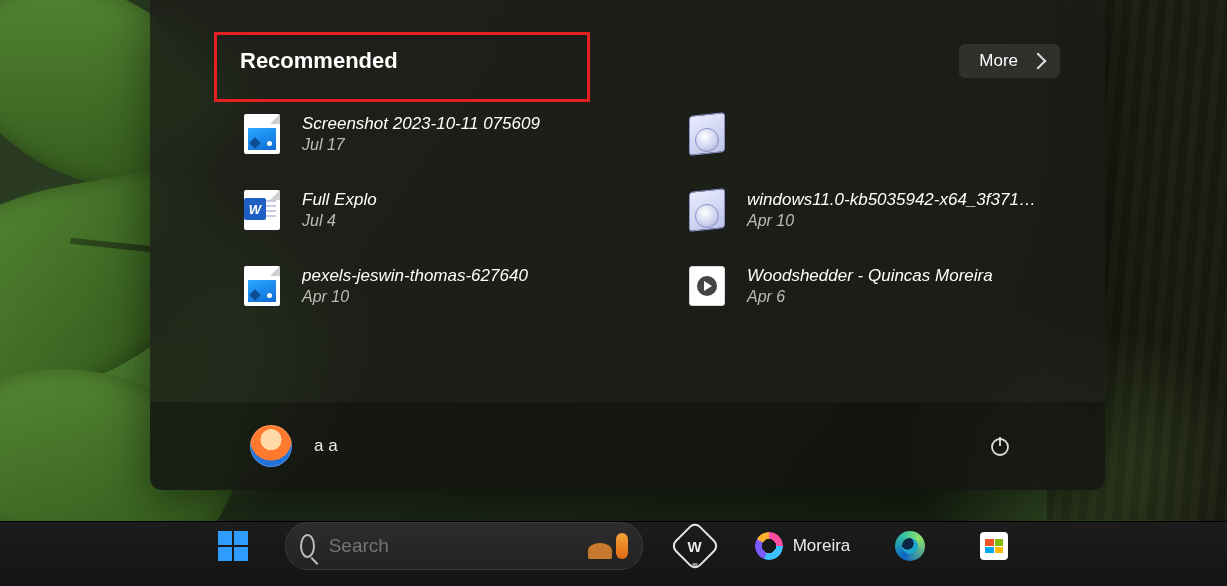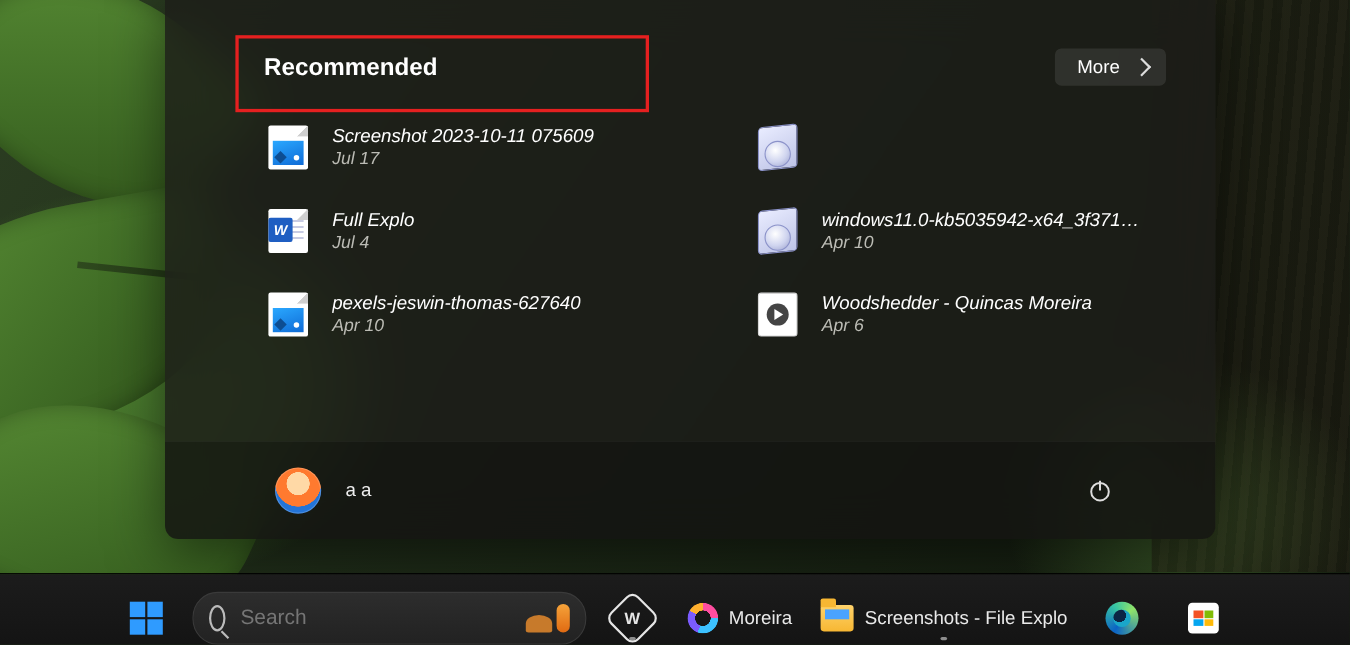--- a/index.html
+++ b/index.html
@@ -49,21 +49,21 @@
 
 
 #smfoot{position:absolute;left:0;right:0;bottom:0;height:88px;background:rgba(0,0,0,.22);border-top:1px solid rgba(255,255,255,.04);display:flex;align-items:center;padding:0 90px;border-radius:0 0 12px 12px;}
 .user{display:flex;align-items:center;gap:22px;cursor:pointer;padding:6px 10px;border-radius:6px;}
 .avatar{width:42px;height:42px;border-radius:50%;background:radial-gradient(circle at 50% 35%,#ffd9a6 0 30%,#ff7a2f 31% 60%,#2374d8 61% 100%);box-shadow:0 0 0 1px rgba(255,255,255,.2) inset;}
 .uname{font-size:17px;color:#eee;}
 .power{margin-left:auto;width:30px;height:30px;display:flex;align-items:center;justify-content:center;cursor:pointer;border-radius:6px;}
 .power svg{width:24px;height:24px;stroke:#ddd;stroke-width:1.8;fill:none;}
 
 
-#taskbar{position:absolute;left:0;right:0;bottom:0;height:64px;display:flex;align-items:flex-end;justify-content:center;gap:10px;
+#taskbar{position:absolute;left:0;right:0;bottom:0;height:64px;display:flex;align-items:flex-start;justify-content:center;gap:20px;
  background:linear-gradient(#1c1c1c,#141414);border-top:1px solid #000;}
 .tb-btn{height:48px;min-width:48px;border-radius:6px;display:flex;align-items:center;justify-content:center;gap:10px;padding:0 8px;cursor:pointer;}
 .tb-label{color:#eaeaea;font-size:17px;}
 
 .win-logo{width:30px;height:30px;display:grid;grid-template-columns:1fr 1fr;grid-template-rows:1fr 1fr;gap:2px;}
 .win-logo span{background:#2f9bff;}
 .search-pill{width:328px;height:46px;border-radius:23px;background:linear-gradient(#2d2d2d,#222);border:1px solid #3a3a3a;display:flex;align-items:center;padding:0 14px;gap:12px;position:relative;}
 .search-pill input{flex:1;background:transparent;border:none;outline:none;color:#d8d8d8;font-size:19px;}
 .mag{width:20px;height:20px;border:2px solid #bbb;border-radius:50%;position:relative;}
 .mag::after{content:"";position:absolute;right:-6px;bottom:-6px;width:9px;height:2px;background:#bbb;transform:rotate(45deg);}
@@ -214,25 +214,20 @@
         <span>W</span>
       </div>
     <div class="running-dot"></div>
   </div>
 
   <div class="tb-btn tb-slot">
     <div class="copilot-ico"></div>
     <span class="tb-label">Moreira</span>
   </div>
 
-  <div class="tb-btn tb-slot">
-    <div class="folder-ico"></div>
-    <span class="tb-label">Screenshots - File Explo</span>
-    <div class="running-dot"></div>
-  </div>
 
   <div class="tb-btn tb-slot">
     <div class="edge-ico"></div>
   </div>
 
   <div class="tb-btn tb-slot">
     <div class="store-ico">
         <div class="bag">
           <span></span>
           <span></span>

